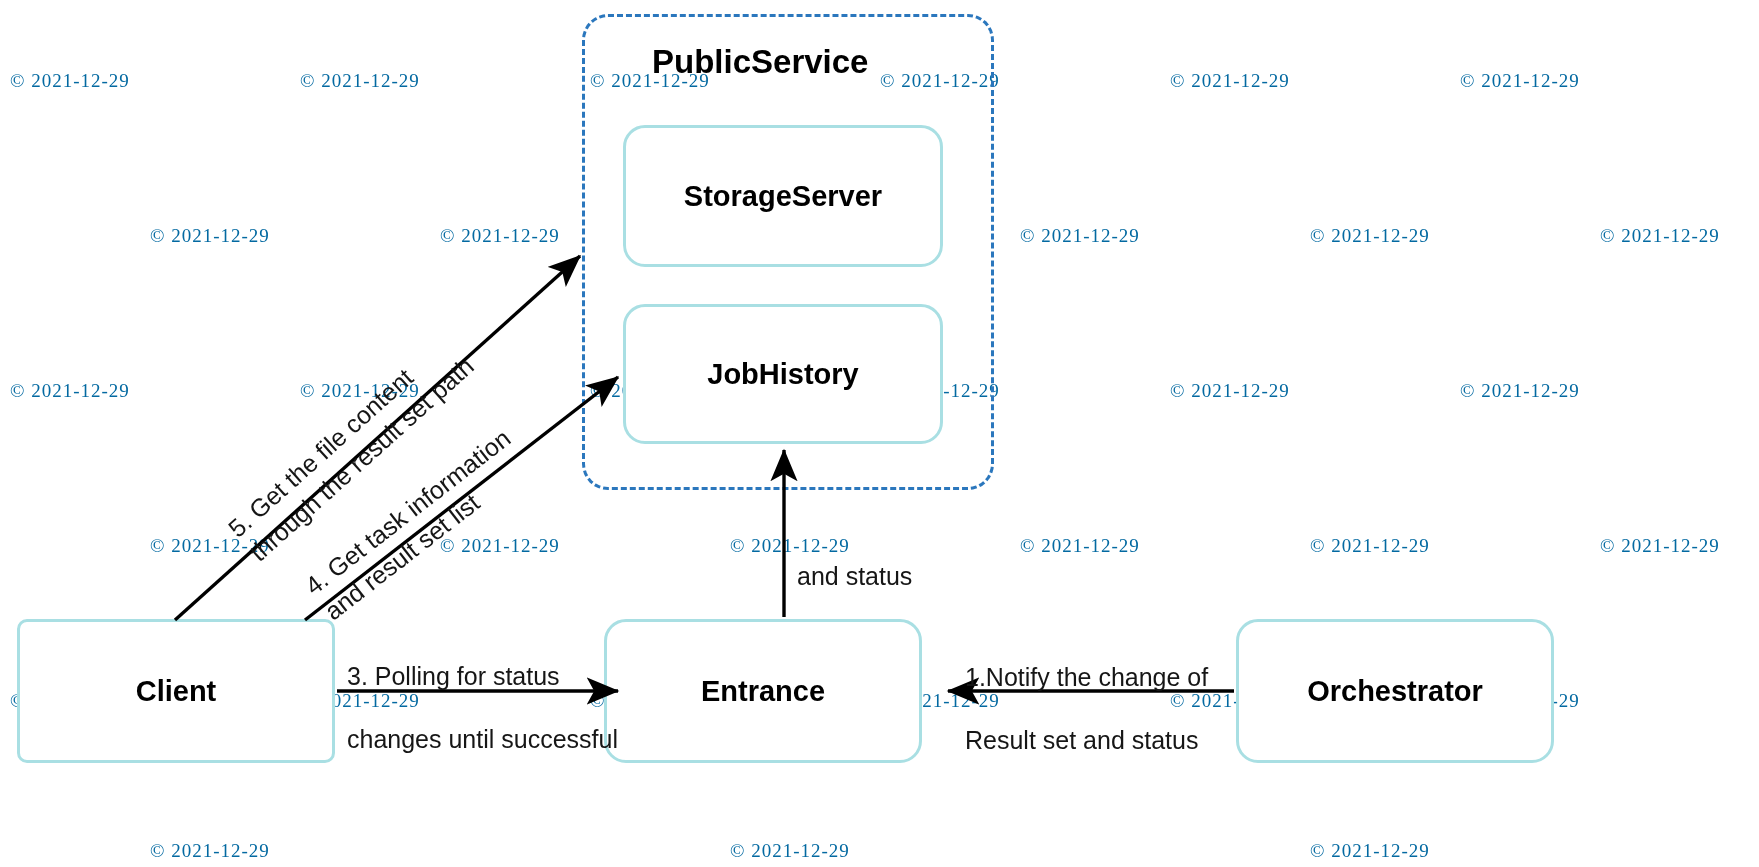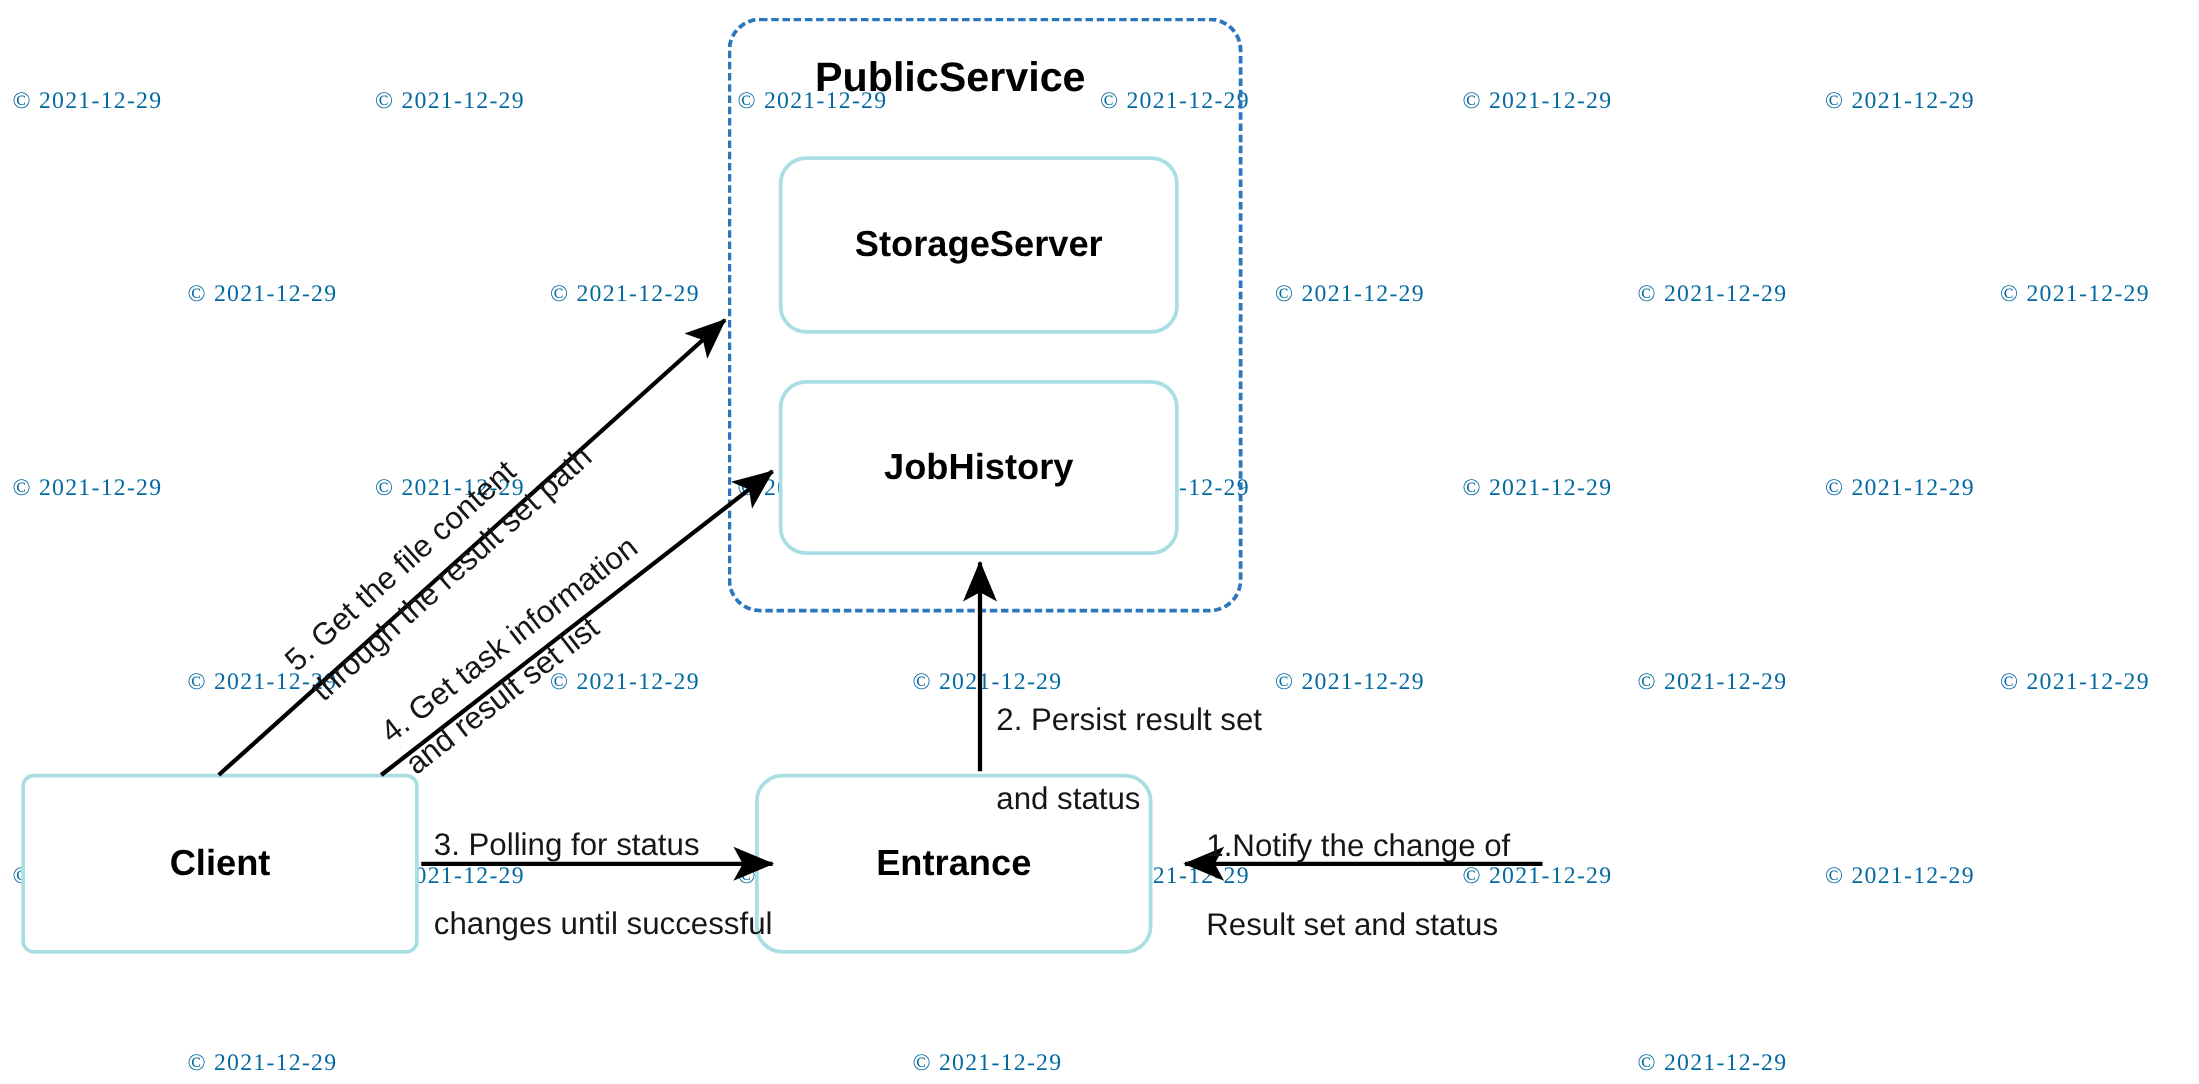--- a/index.html
+++ b/index.html
@@ -153,20 +153,23 @@
   </div>
 
   <div class="node-box" style="left:17px; top:619px; width:318px; height:144px;border-radius:10px;">
     <span class="node-label">Client</span>
   </div>
 
   <div class="node-box" style="left:604px; top:619px; width:318px; height:144px;">
     <span class="node-label">Entrance</span>
   </div>
 
+  <div class="node-box" style="left:1236px; top:619px; width:318px; height:144px;">
+    <span class="node-label">Orchestrator</span>
+  </div>
 
   <svg class="arrow-layer" width="1759" height="867" viewBox="0 0 1759 867">
     <defs>
       <marker id="ah" markerWidth="11" markerHeight="11" refX="9.2" refY="4" orient="auto" markerUnits="strokeWidth">
         <path d="M0,0 L9.6,4 L0,8 L2.2,4 Z" fill="#000000"></path>
       </marker>
     </defs>
 
     <g>
       <line x1="1234" y1="691" x2="948" y2="691" stroke="#000000" stroke-width="3.4" marker-end="url(#ah)"></line>
@@ -188,21 +191,20 @@
       <line x1="175" y1="620" x2="580" y2="256" stroke="#000000" stroke-width="3.4" marker-end="url(#ah)"></line>
     </g>
   </svg>
 
   <div class="edge-label" style="left:965px; top:630px;">
     <span class="ln">1.Notify the change of</span>
     <span class="ln">Result set and status</span>
   </div>
 
   <div class="edge-label" style="left:797px; top:529px;">
-    <span class="ln">2. Persist result set</span>
     <span class="ln">and status</span>
   </div>
 
   <div class="edge-label" style="left:347px; top:629px;">
     <span class="ln">3. Polling for status</span>
     <span class="ln">changes until successful</span>
   </div>
 
   <div class="edge-label rot" style="left:299px; top:577px; transform: rotate(-37.8deg);">
     <span class="ln">4. Get task information</span>

